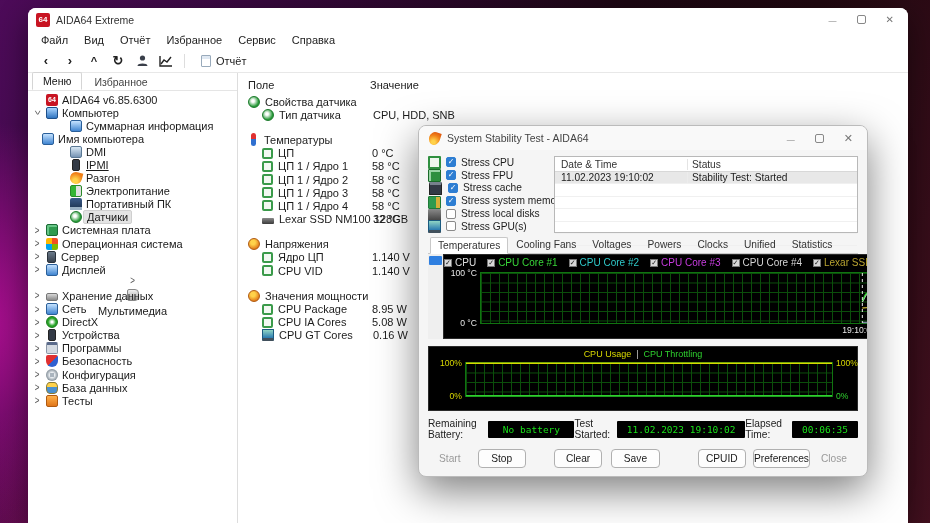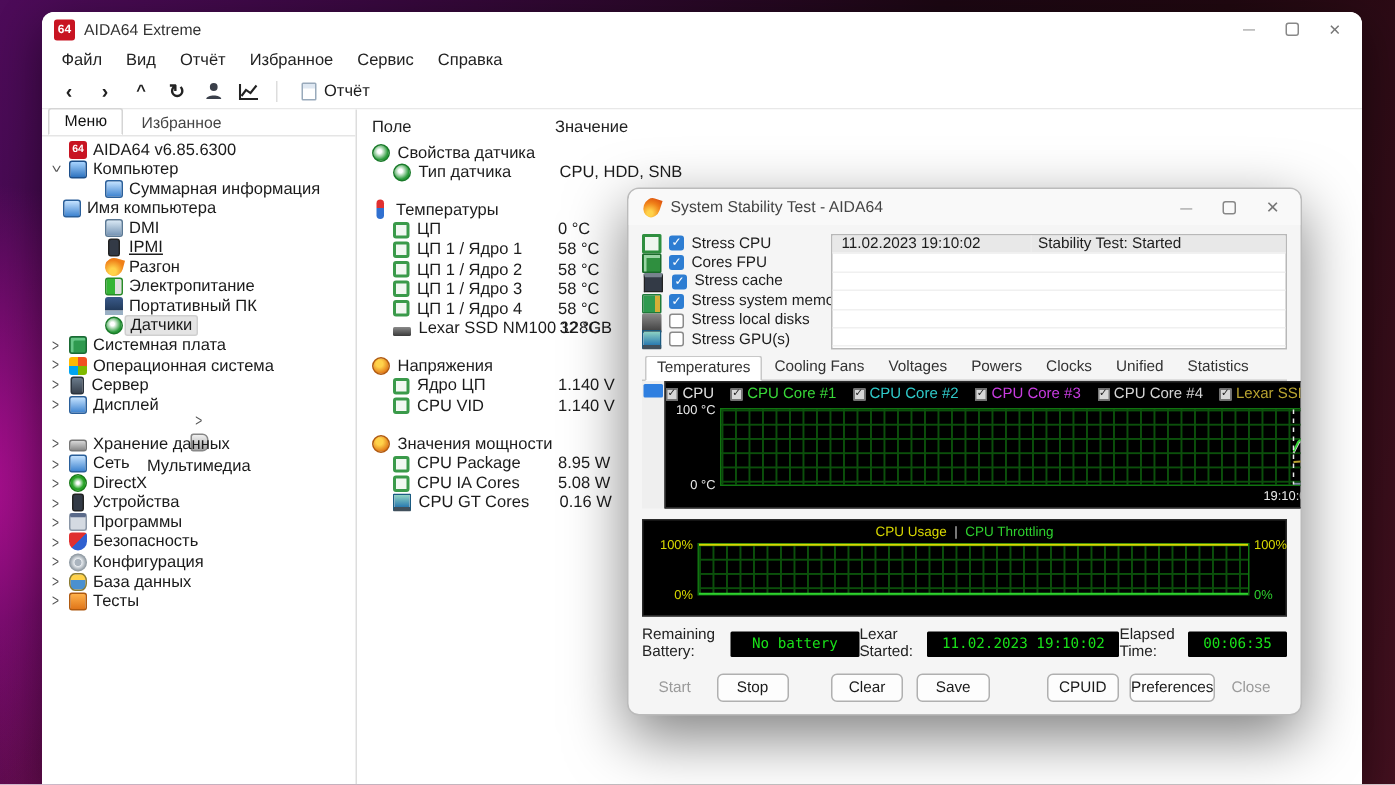--- a/index.html
+++ b/index.html
@@ -426,21 +426,21 @@
       <div class="dlg-top">
         <div class="stress-list" id="stressList">
             <div class="stress-row">
     <span class="ti si ic-cpu"></span>
     <span class="cb checked"></span>
     <span class="lb">Stress CPU</span>
   </div>
             <div class="stress-row">
     <span class="ti si ic-fpu"></span>
     <span class="cb checked"></span>
-    <span class="lb">Cores FPU</span>
+    <span class="lb">Stress FPU</span>
   </div>
             <div class="stress-row">
     <span class="ti si ic-cache"></span>
     <span class="cb checked"></span>
     <span class="lb">Stress cache</span>
   </div>
             <div class="stress-row">
     <span class="ti si ic-memory"></span>
     <span class="cb checked"></span>
     <span class="lb">Stress system memory</span>
@@ -450,20 +450,24 @@
     <span class="cb"></span>
     <span class="lb">Stress local disks</span>
   </div>
             <div class="stress-row">
     <span class="ti si ic-gpu"></span>
     <span class="cb"></span>
     <span class="lb">Stress GPU(s)</span>
   </div>
           </div>
         <div class="log-table">
+          <div class="log-head">
+            <span class="log-c1">Date &amp; Time</span>
+            <span class="log-c2">Status</span>
+          </div>
           <div id="logRows">
               <div class="log-row filled">
     <span class="log-c1">11.02.2023 19:10:02</span>
     <span class="log-c2" style="border-left:1px solid #ececec">Stability Test: Started</span>
   </div>
               <div class="log-row">
     <span class="log-c1"></span>
     <span class="log-c2" style="border-left:1px solid #ececec"></span>
   </div>
               <div class="log-row">
@@ -556,21 +560,21 @@
             <span class="axis-label left" style="color: rgb(216, 216, 0); top: 100%;">0%</span>
             <span class="axis-label right" style="color: rgb(216, 216, 0); top: 0%;">100%</span>
             <span class="axis-label right" style="color: rgb(46, 208, 46); top: 100%;">0%</span>
           </div>
       </div>
 
       <div class="statusbar">
         <span>Remaining Battery:</span>
         <span class="lcd" style="min-width:86px">No battery</span>
         <span class="sp"></span>
-        <span>Lexar Started:</span>
+        <span>Test Started:</span>
         <span class="lcd" style="min-width:128px">11.02.2023 19:10:02</span>
         <span class="sp"></span>
         <span>Elapsed Time:</span>
         <span class="lcd" style="min-width:66px">00:06:35</span>
       </div>
 
       <div class="btnrow" id="dlgButtons">
           <span class="dbtn disabled" style="margin-left: 0px;">Start</span>
           <span class="dbtn" style="margin-left: 6px;">Stop</span>
           <span class="dbtn" style="margin-left: 28px;">Clear</span>

